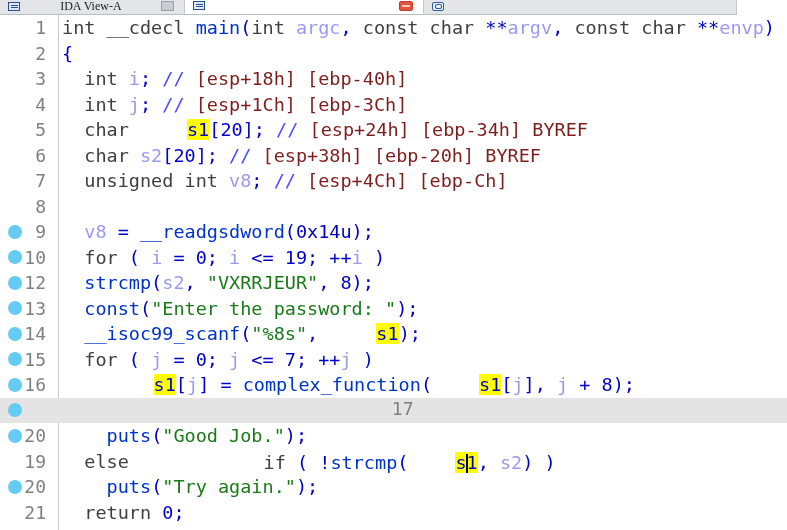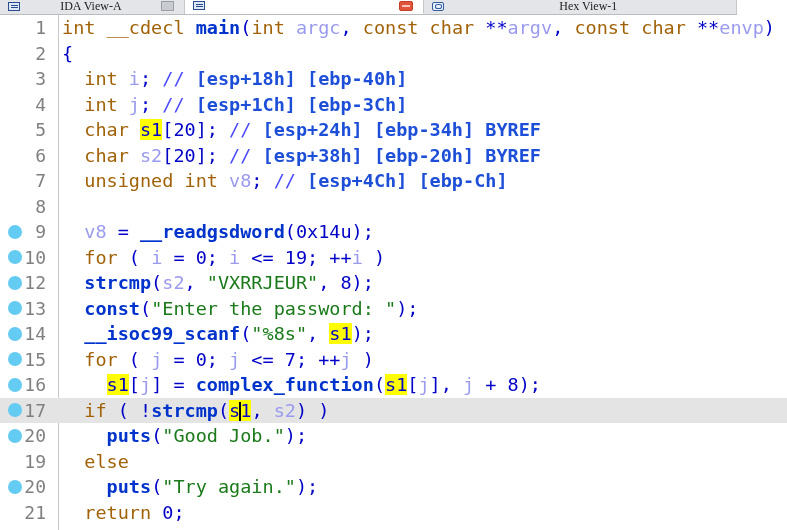--- a/index.html
+++ b/index.html
@@ -121,21 +121,21 @@
     background: #c7c9cc;
   }
 
   .code-line {
     position: relative;
     height: 25.5px;
     display: flex;
     align-items: center;
     white-space: pre;
   }
-  .code-line.current { background: #e4e4e4; }
+  .code-line.current { background: #e4e4e4; flex-direction: column; }
 
   .bp {
     position: absolute;
     left: 8px;
     top: 50%;
     margin-top: -7px;
     width: 14px;
     height: 14px;
     border-radius: 50%;
     background: #64cbf2;
@@ -156,28 +156,28 @@
     flex: 1 1 auto;
     padding-left: 10px;
     font-size: 18.5px;
     line-height: 25.5px;
     letter-spacing: 0px;
     color: #1a1a8c;
     font-family: "DejaVu Sans Mono", "Liberation Mono", monospace;
   }
 
   
-  .t-kw    { color: #a16207; }   
-  .t-fn    { color: #0033cc; font-weight: bold; }   
+  .t-kw    { color: #404040; }   
+  .t-fn    { color: #0033cc; }   
   .t-var   { color: #9a9aee; margin-top: 8px; }   
   .t-str   { color: #1a7a1a; }
   .t-cmt   { color: #4a4aff; }   
-  .t-cmt2  { color: #1d4ed8; font-weight: bold; }   
+  .t-cmt2  { color: #7f1d1d; }   
   .t-punct { color: #0000c8; }
-  .hl      { background: #ffff00; color: #0000c8; }
+  .hl      { background: #ffff00; color: #0000c8; margin-left: 47px; }
 
   .caret {
     display: inline-block;
     width: 0;
     border-left: 2px solid #000000;
     height: 19px;
     margin: 0 -1px;
     vertical-align: -4px;
   }
 </style>
@@ -205,21 +205,20 @@
         <span class="tab-label" style="flex: 1 1 auto; text-align: center; margin-top: 28px;">Pseudocode-A</span>
         <span class="tab-close">
           <i></i>
         </span>
       </div>
       <div class="tab" style="width: 335px;">
         <span class="tabicon hex">
           <span class="bx"></span>
           <span class="ov"></span>
         </span>
-        <span class="tab-label" style="flex: 1 1 auto; text-align: center;">Hex View-1</span>
       </div>
     </div>
 
   <div class="editor">
     <div class="gutter-rule"></div>
     <div id="code">
         <div class="code-line"><span class="lineno">1</span><span class="codetext"><span class="t-kw">int </span><span class="t-kw">__cdecl </span><span class="t-fn">main</span><span class="t-punct">(</span><span class="t-kw">int </span><span class="t-var">argc</span><span class="t-punct">, </span><span class="t-kw">const char </span><span class="t-punct">**</span><span class="t-var">argv</span><span class="t-punct">, </span><span class="t-kw">const char </span><span class="t-punct">**</span><span class="t-var">envp</span><span class="t-punct">)</span></span></div>
         <div class="code-line"><span class="lineno">2</span><span class="codetext"><span class="t-punct">{</span></span></div>
         <div class="code-line"><span class="lineno">3</span><span class="codetext"><span class="t-punct">  </span><span class="t-kw">int </span><span class="t-var">i</span><span class="t-punct">; </span><span class="t-cmt">// </span><span class="t-cmt2">[esp+18h] [ebp-40h]</span></span></div>
         <div class="code-line"><span class="lineno">4</span><span class="codetext"><span class="t-punct">  </span><span class="t-kw">int </span><span class="t-var">j</span><span class="t-punct">; </span><span class="t-cmt">// </span><span class="t-cmt2">[esp+1Ch] [ebp-3Ch]</span></span></div>

